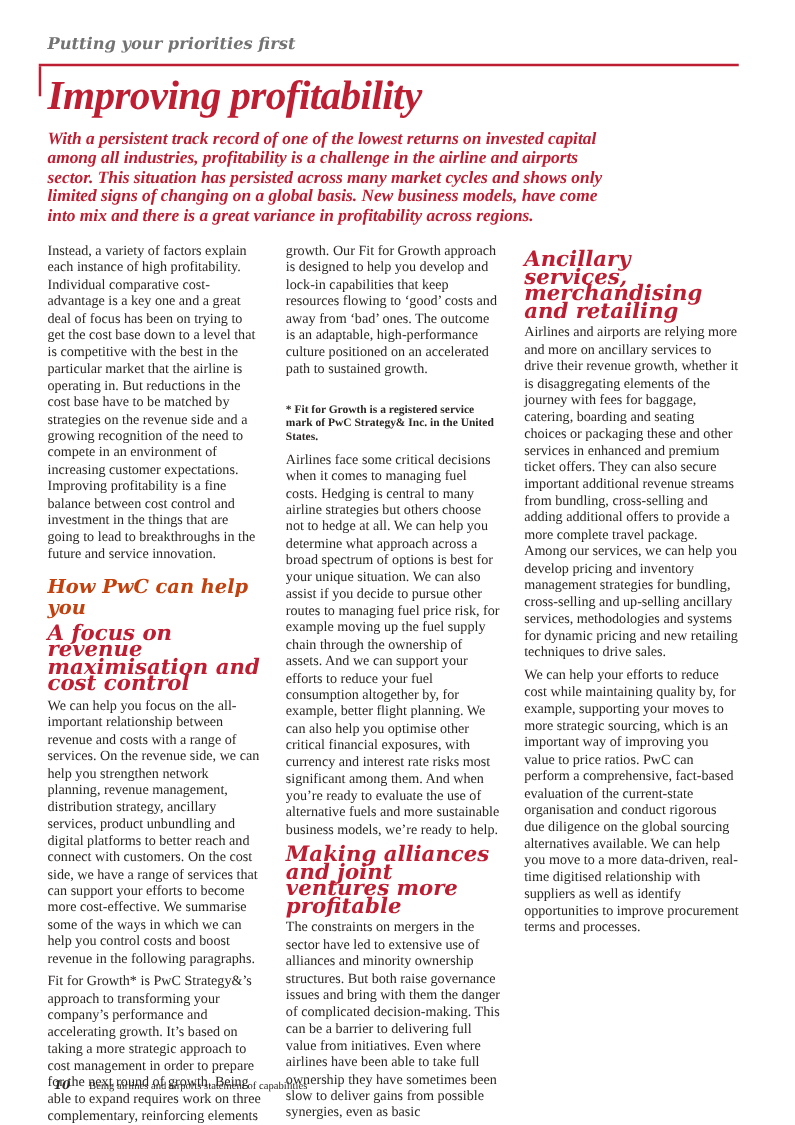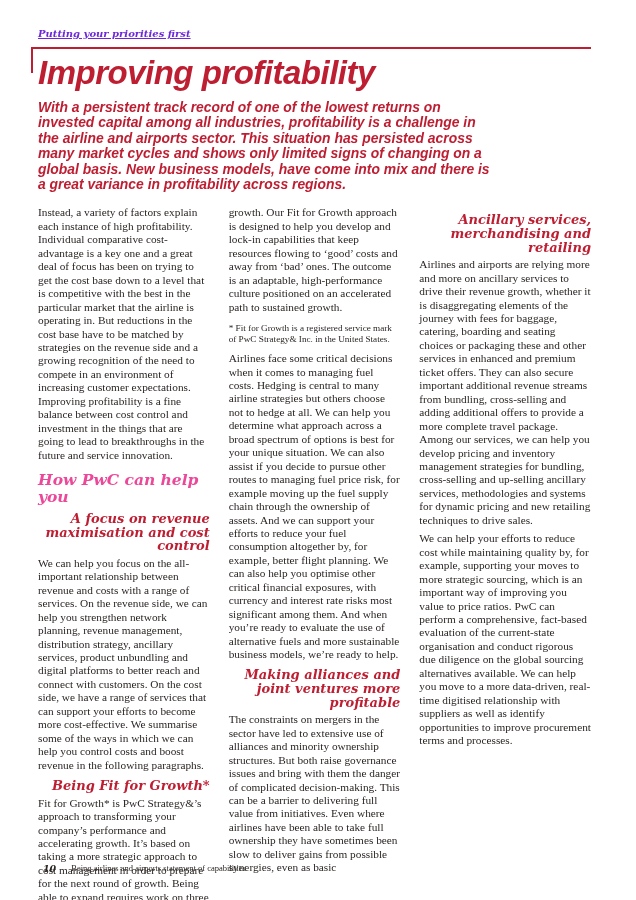--- a/index.html
+++ b/index.html
@@ -12,48 +12,47 @@
     overflow: hidden;
   }
   .page {
     position: absolute;
     left: 31px; top: 28px;
     width: 560px;
   }
   .eyebrow {
     font-family: "DejaVu Serif", "Liberation Serif", serif;
     font-style: italic; font-weight: bold;
-    color: #6d28d9;
-    font-size: 10px;
+    color: #737373;
+    font-size: 13px;
     margin: 0 0 8px 7px;
-    text-decoration: underline;
   }
   .rule {
     position: relative;
     border-top: 2px solid #be1e32;
     height: 0;
   }
   .rule::before {
     content: "";
     position: absolute;
     left: 0; top: 0;
     width: 2px; height: 24px;
     background: #be1e32;
   }
   h1.title {
-    font-family: Liberation Sans, sans-serif;
+    font-family: Liberation Serif, serif;
     font-style: italic; font-weight: bold;
     color: #be1e32;
     font-size: 33px;
     line-height: 38px;
     letter-spacing: -0.5px;
     margin: 5px 0 0 7px;
   }
   .intro {
-    font-family: Liberation Sans, sans-serif;
+    font-family: Liberation Serif, serif;
     font-style: italic; font-weight: bold;
     color: #be1e32;
     font-size: 13.9px;
     line-height: 15.4px;
     width: 458px;
     margin: 8px 0 0 7px;
   }
   .columns {
     display: flex;
     gap: 19px;
@@ -61,38 +60,38 @@
   }
   .col { flex: 1 1 0; min-width: 0; }
   .col p.body {
     font-size: 11.3px;
     line-height: 13.45px;
     margin: 0 0 5px 0;
   }
   .col h2.section-heading {
     font-family: "DejaVu Serif", "Liberation Serif", serif;
     font-style: italic; font-weight: bold;
-    color: #ec4899;
+    color: #c2410c;
     font-size: 15.5px;
     line-height: 17px;
     margin: 9px 0 2px 0;
   }
   .col h3.subheading {
     font-family: "DejaVu Serif", "Liberation Serif", serif;
     font-style: italic; font-weight: bold;
     color: #be1e32;
-    font-size: 13px;
+    font-size: 17px;
     line-height: 13.6px;
     margin: 7px 0 4px 0;
-    text-align: right;
   }
   .col p.footnote {
     font-size: 9.2px;
     line-height: 11px;
-    margin: 9px 0 7px 0;
+    margin: 19px 0 7px 0;
+    font-weight: bold;
   }
   .page-footer {
     position: absolute;
     left: 30px; bottom: 26px;
     font-size: 8.5px;
     display: flex;
     align-items: flex-start;
     margin-left: 13px;
   }
   .page-footer .pagenum {
@@ -110,21 +109,20 @@
   <div class="rule"></div>
   <h1 class="title">Improving profitability</h1>
   <p class="intro">With a persistent track record of one of the lowest returns on invested capital among all industries, profitability is a challenge in the airline and airports sector. This situation has persisted across many market cycles and shows only limited signs of changing on a global basis. New business models, have come into mix and there is a great variance in profitability across regions.</p>
 
   <div class="columns">
     <section class="col">
       <p class="body">Instead, a variety of factors explain each instance of high profitability. Individual comparative cost-advantage is a key one and a great deal of focus has been on trying to get the cost base down to a level that is competitive with the best in the particular market that the airline is operating in. But reductions in the cost base have to be matched by strategies on the revenue side and a growing recognition of the need to compete in an environment of increasing customer expectations. Improving profitability is a fine balance between cost control and investment in the things that are going to lead to breakthroughs in the future and service innovation.</p>
       <h2 class="section-heading">How PwC can help you</h2>
       <h3 class="subheading">A focus on revenue maximisation and cost control</h3>
       <p class="body">We can help you focus on the all-important relationship between revenue and costs with a range of services. On the revenue side, we can help you strengthen network planning, revenue management, distribution strategy, ancillary services, product unbundling and digital platforms to better reach and connect with customers. On the cost side, we have a range of services that can support your efforts to become more cost-effective. We summarise some of the ways in which we can help you control costs and boost revenue in the following paragraphs.</p>
-      <h3 class="subheading">Being Fit for Growth*</h3>
       <p class="body">Fit for Growth* is PwC Strategy&amp;’s approach to transforming your company’s performance and accelerating growth. It’s based on taking a more strategic approach to cost management in order to prepare for the next round of growth. Being able to expand requires work on three complementary, reinforcing elements — determining strategic priorities, optimising costs, and reorganising for</p>
     </section>
 
     <section class="col">
       <p class="body">growth. Our Fit for Growth approach is designed to help you develop and lock-in capabilities that keep resources flowing to ‘good’ costs and away from ‘bad’ ones. The outcome is an adaptable, high-performance culture positioned on an accelerated path to sustained growth.</p>
       <p class="footnote">* Fit for Growth is a registered service mark of PwC Strategy&amp; Inc. in the United States.</p>
       <p class="body">Airlines face some critical decisions when it comes to managing fuel costs. Hedging is central to many airline strategies but others choose not to hedge at all. We can help you determine what approach across a broad spectrum of options is best for your unique situation. We can also assist if you decide to pursue other routes to managing fuel price risk, for example moving up the fuel supply chain through the ownership of assets. And we can support your efforts to reduce your fuel consumption altogether by, for example, better flight planning. We can also help you optimise other critical financial exposures, with currency and interest rate risks most significant among them.  And when you’re ready to evaluate the use of alternative fuels and more sustainable business models, we’re ready to help.</p>
       <h3 class="subheading">Making alliances and joint ventures more profitable</h3>
       <p class="body">The constraints on mergers in the sector have led to extensive use of alliances and minority ownership structures. But both raise governance issues and bring with them the danger of complicated decision-making. This can be a barrier to delivering full value from initiatives. Even where airlines have been able to take full ownership they have sometimes been slow to deliver gains from possible synergies, even as basic</p>
     </section>

